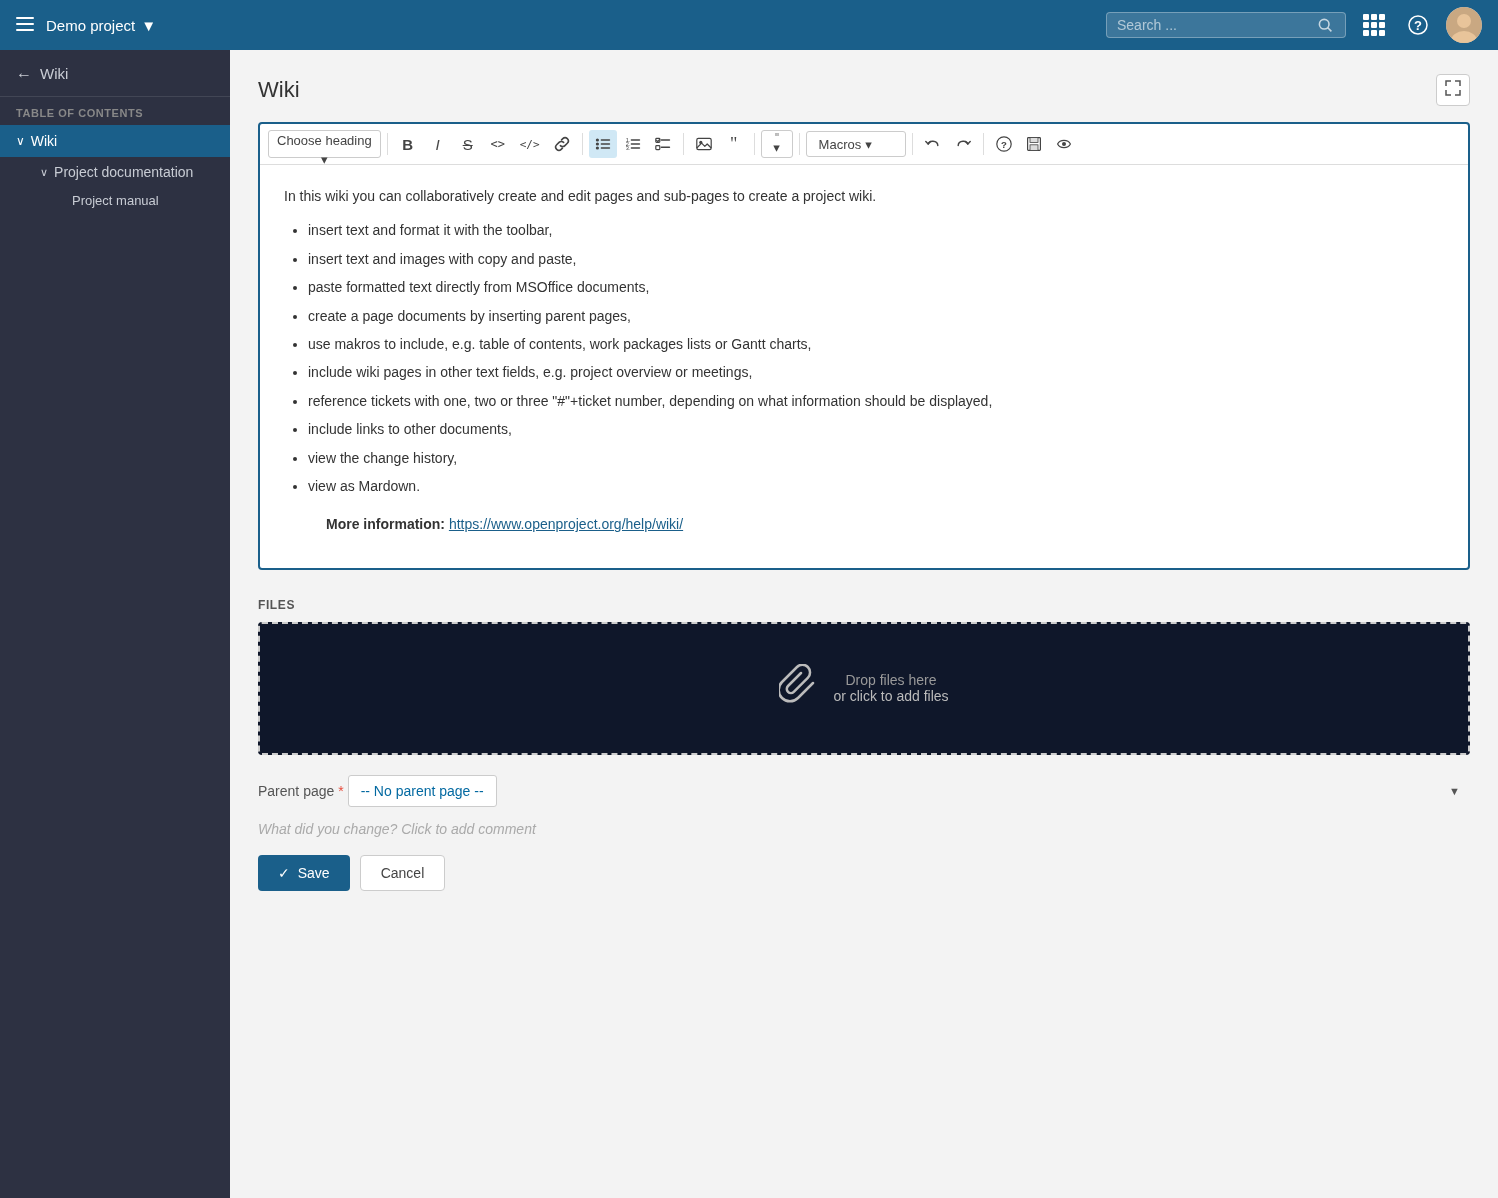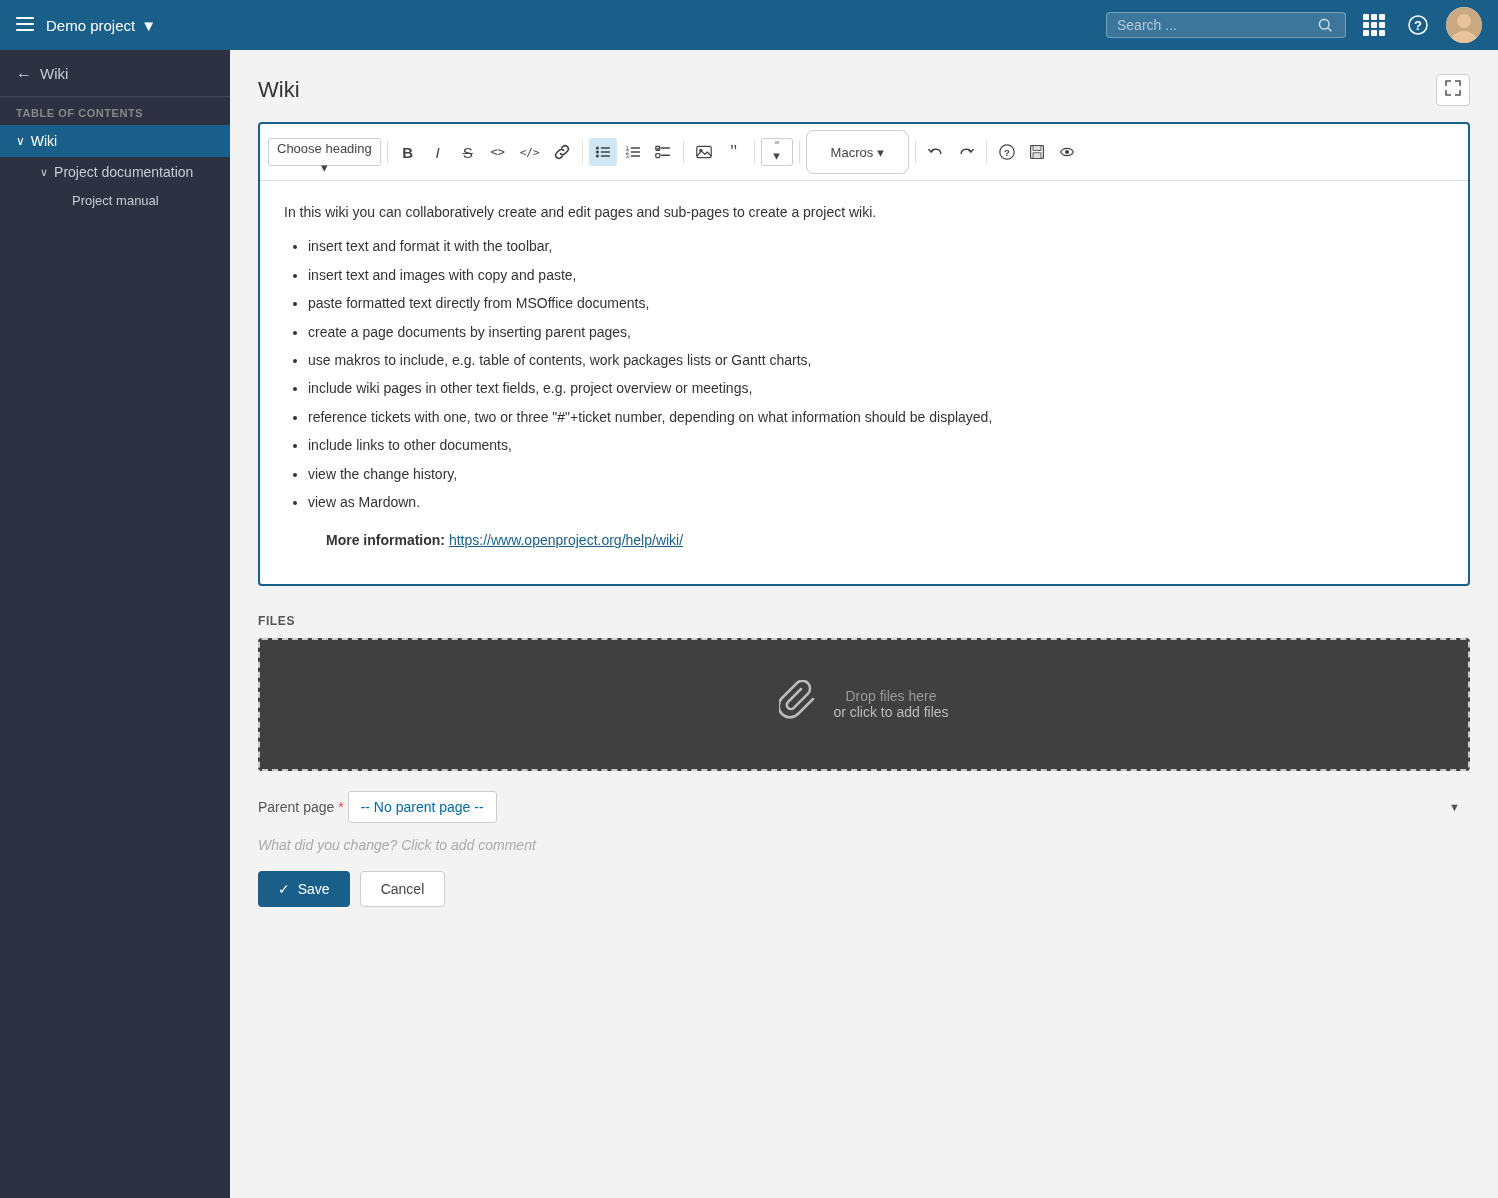--- a/index.html
+++ b/index.html
@@ -154,26 +154,26 @@
       color: #444;
       height: 28px;
       gap: 4px;
       background: white;
       flex-direction: column;
     }
     .toolbar-divider { width: 1px; height: 22px; background: #ddd; margin: 0 4px; }
     .macros-select {
       display: flex; align-items: center;
       border: 1px solid #ccc;
-      border-radius: 8px;
-      padding: 2px 24px;
+      border-radius: 3px;
+      padding: 2px 12px;
       cursor: pointer;
       font-size: 13px;
       color: #444;
-      height: 44px;
+      height: 26px;
       gap: 4px;
       background: white;
       min-width: 100px;
     }
     .editor-content {
       padding: 20px 24px;
       min-height: 400px;
       color: #333;
       line-height: 1.6;
     }
@@ -192,21 +192,21 @@
       text-transform: uppercase;
       letter-spacing: 0.05em;
       margin-bottom: 10px;
     }
     .drop-zone {
       border: 2px dashed #ccc;
       border-radius: 4px;
       padding: 40px;
       text-align: center;
       cursor: pointer;
-      background: #404040;
+      background: #0f172a;
     }
     .drop-zone-content {
       display: flex; align-items: center; justify-content: center; gap: 14px;
     }
     .paperclip-icon { font-size: 38px; color: #aaa; }
 
     
     .parent-page-section { margin-top: 20px; display: flex; align-items: center; gap: 4px; }
     .parent-page-label { font-size: 14px; color: #555; white-space: nowrap; }
     .required-star { color: #e74c3c; }

